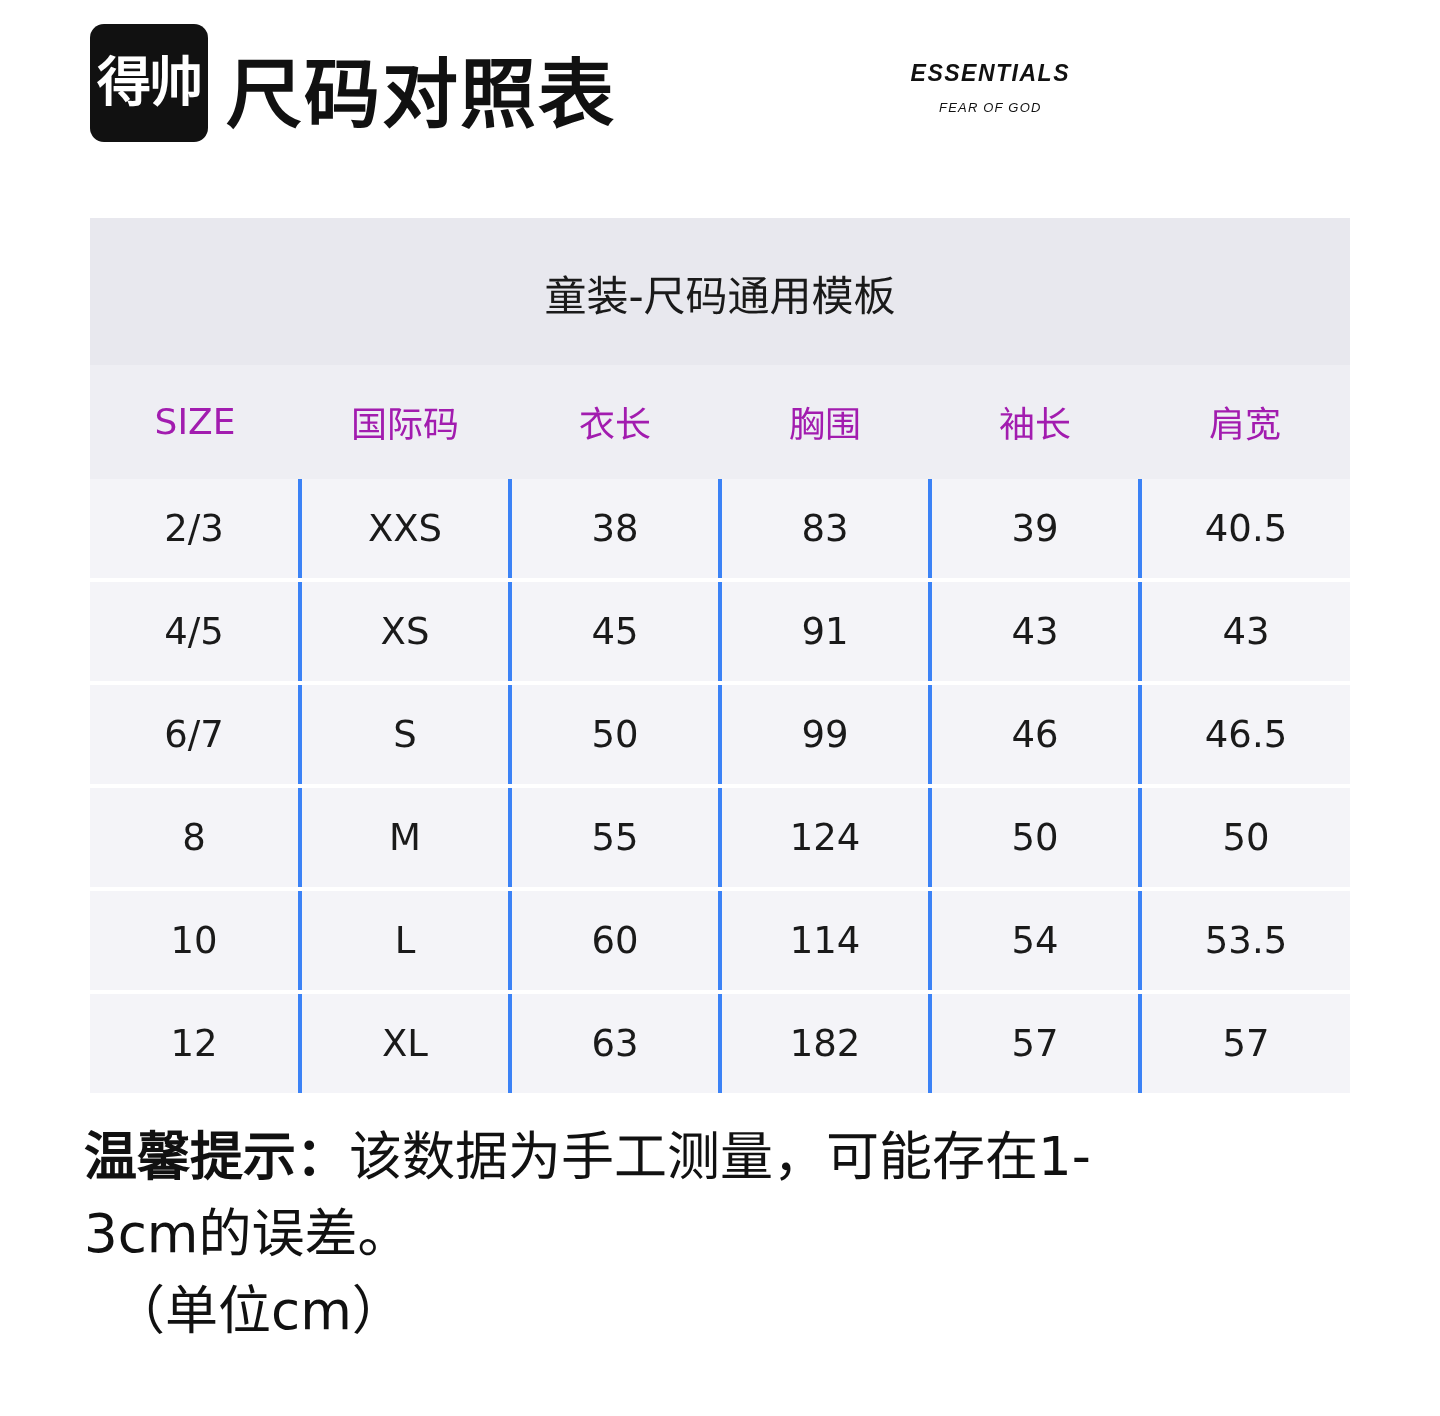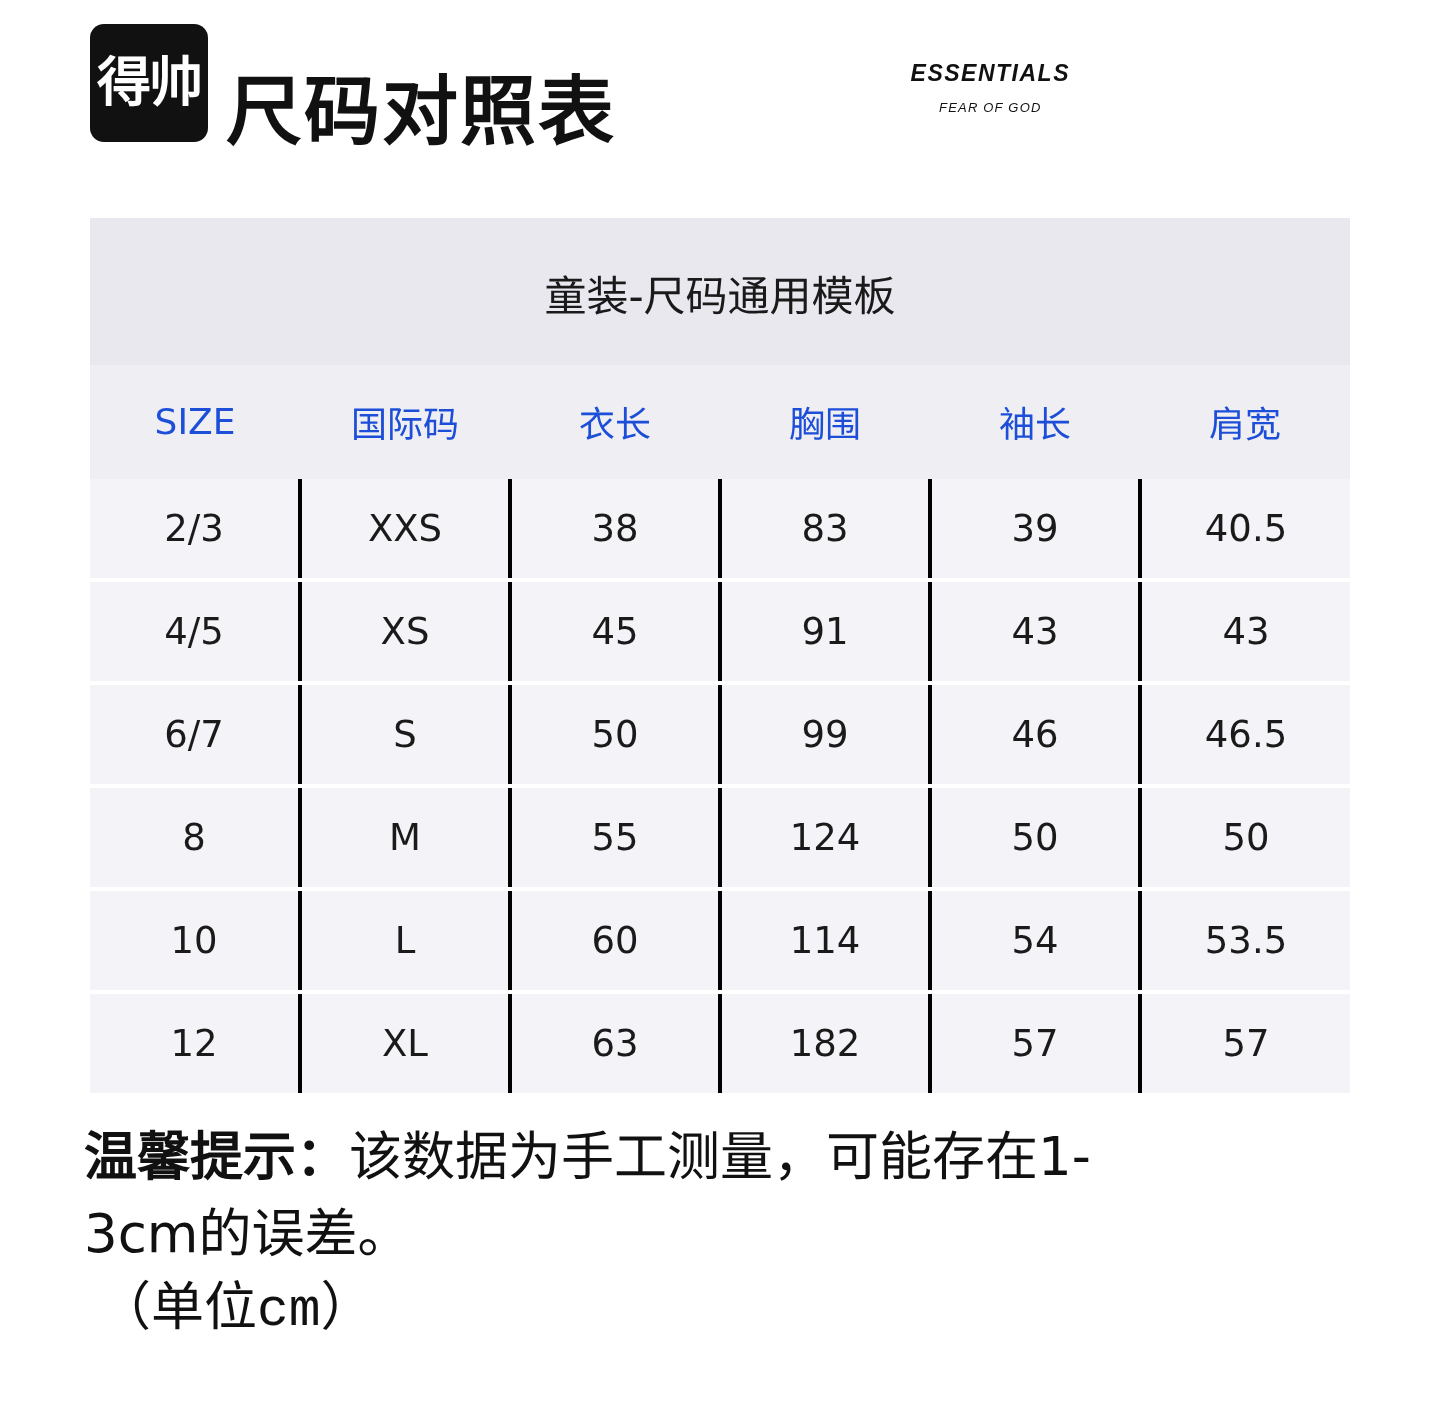--- a/index.html
+++ b/index.html
@@ -43,21 +43,21 @@
     color: #ffffff;
     font-size: 54px;
     font-weight: bold;
     letter-spacing: -2px;
     line-height: 1;
     font-family: "DejaVu Sans", sans-serif;
   }
   .page-title {
     position: absolute;
     left: 226px;
-    top: 74px;
+    top: 57px;
     font-size: 76px;
     line-height: 1;
     font-weight: bold;
     letter-spacing: 2px;
     color: #111111;
     font-family: Liberation Sans, sans-serif;
   }
   .essentials {
     position: absolute;
     right: 118px;
@@ -105,26 +105,26 @@
     text-align: center;
     font-weight: normal;
     font-size: 37px;
     color: #1a1a1a;
     font-family: "DejaVu Sans", sans-serif;
   }
   table.size-table thead th {
     background: #eeeef3;
     padding: 30px 0 32px;
     font-size: 36px;
-    color: #1d4ed8;
+    color: #a21caf;
   }
   table.size-table tbody td {
     padding: 28px 0;
     background: #f4f4f8;
-    border-right: 4px solid #000000;
+    border-right: 4px solid #3b82f6;
     border-bottom: 4px solid #ffffff;
   }
   table.size-table tbody td:last-child {
     border-right: none;
   }
   table.size-table tbody tr:last-child td {
     border-bottom: none;
   }
 
   
@@ -132,22 +132,21 @@
     margin: 26px 84px 0 84px;
     font-size: 53px;
     line-height: 1.45;
     color: #111111;
     font-family: "DejaVu Sans", sans-serif;
   }
   .note b {
     font-weight: bold;
   }
   .note-line2 {
-    margin-left: 14px;
-    font-family: Liberation Mono, monospace;
+    margin-left: 28px;
   }
 </style>
 </head>
 <body>
 
 <div class="page">
 
   <div class="header">
     <div class="brand-badge">
       <span>得帅</span>

